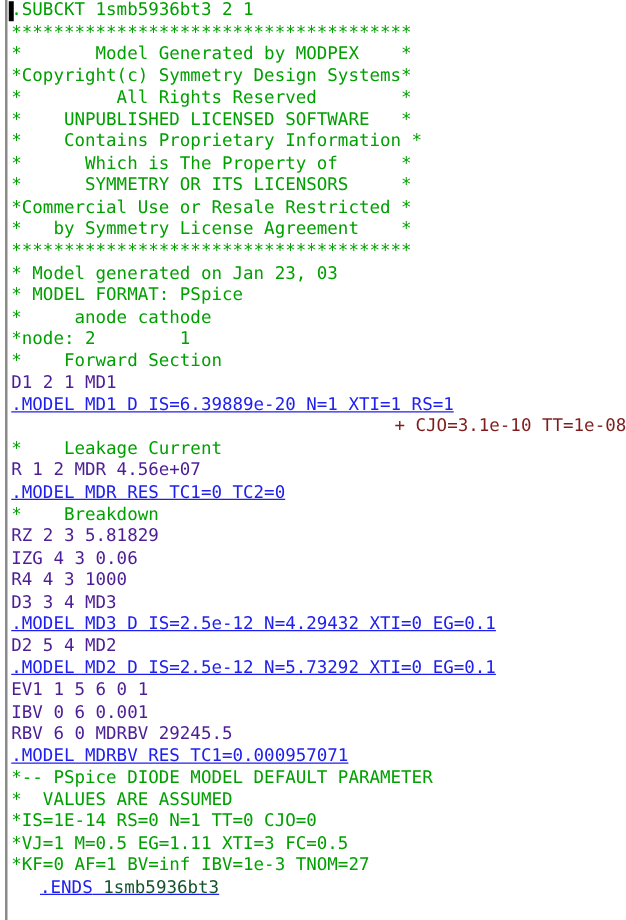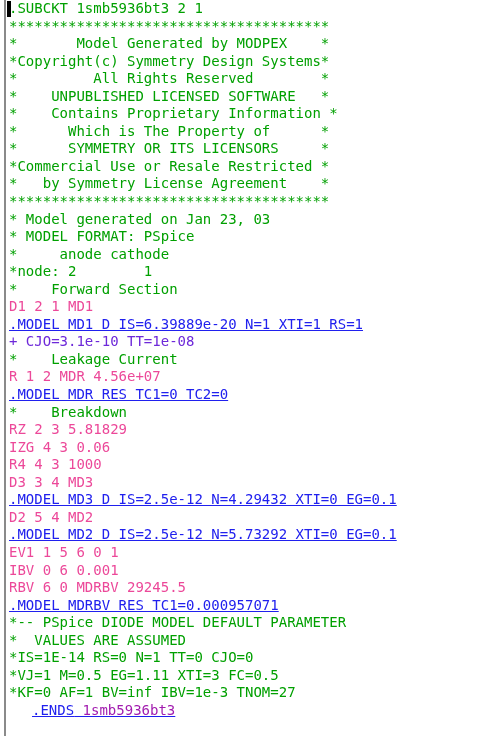--- a/index.html
+++ b/index.html
@@ -53,25 +53,25 @@
     white-space: pre;
     -webkit-font-smoothing: none;
   }
   .ln {
     display: block;
     height: 17.55px;
     white-space: pre;
   }
   .c-comment  { color: #00a000; }
   .c-model    { color: #2020ee; text-decoration: underline; }
-  .c-cont     { color: #6d28d9; }
-  .c-element  { color: #ec4899; }
+  .c-cont     { color: #7f1d1d; text-align: right; }
+  .c-element  { color: #4c1d95; }
   .c-subckt   { color: #00a000; }
   .seg-blue   { color: #2020ee; margin-left: 23px; }
-  .seg-green  { color: #a21caf; }
+  .seg-green  { color: #14532d; }
 </style>
 </head>
 <body>
 
 <div id="editor">
 
   <div id="gutter-rule"></div>
   <div id="caret"></div>
 
   <pre id="code"><span class="ln c-subckt">.SUBCKT 1smb5936bt3 2 1</span><span class="ln c-comment">**************************************</span><span class="ln c-comment">*       Model Generated by MODPEX    *</span><span class="ln c-comment">*Copyright(c) Symmetry Design Systems*</span><span class="ln c-comment">*         All Rights Reserved        *</span><span class="ln c-comment">*    UNPUBLISHED LICENSED SOFTWARE   *</span><span class="ln c-comment">*    Contains Proprietary Information *</span><span class="ln c-comment">*      Which is The Property of      *</span><span class="ln c-comment">*      SYMMETRY OR ITS LICENSORS     *</span><span class="ln c-comment">*Commercial Use or Resale Restricted *</span><span class="ln c-comment">*   by Symmetry License Agreement    *</span><span class="ln c-comment">**************************************</span><span class="ln c-comment">* Model generated on Jan 23, 03</span><span class="ln c-comment">* MODEL FORMAT: PSpice</span><span class="ln c-comment">*     anode cathode</span><span class="ln c-comment">*node: 2        1</span><span class="ln c-comment">*    Forward Section</span><span class="ln c-element">D1 2 1 MD1</span><span class="ln c-model">.MODEL MD1 D IS=6.39889e-20 N=1 XTI=1 RS=1</span><span class="ln c-cont">+ CJO=3.1e-10 TT=1e-08</span><span class="ln c-comment">*    Leakage Current</span><span class="ln c-element">R 1 2 MDR 4.56e+07</span><span class="ln c-model">.MODEL MDR RES TC1=0 TC2=0</span><span class="ln c-comment">*    Breakdown</span><span class="ln c-element">RZ 2 3 5.81829</span><span class="ln c-element">IZG 4 3 0.06</span><span class="ln c-element">R4 4 3 1000</span><span class="ln c-element">D3 3 4 MD3</span><span class="ln c-model">.MODEL MD3 D IS=2.5e-12 N=4.29432 XTI=0 EG=0.1</span><span class="ln c-element">D2 5 4 MD2</span><span class="ln c-model">.MODEL MD2 D IS=2.5e-12 N=5.73292 XTI=0 EG=0.1</span><span class="ln c-element">EV1 1 5 6 0 1</span><span class="ln c-element">IBV 0 6 0.001</span><span class="ln c-element">RBV 6 0 MDRBV 29245.5</span><span class="ln c-model">.MODEL MDRBV RES TC1=0.000957071</span><span class="ln c-comment">*-- PSpice DIODE MODEL DEFAULT PARAMETER</span><span class="ln c-comment">*  VALUES ARE ASSUMED</span><span class="ln c-comment">*IS=1E-14 RS=0 N=1 TT=0 CJO=0</span><span class="ln c-comment">*VJ=1 M=0.5 EG=1.11 XTI=3 FC=0.5</span><span class="ln c-comment">*KF=0 AF=1 BV=inf IBV=1e-3 TNOM=27</span><span class="ln c-model"><span class="seg-blue">.ENDS</span><span class="seg-green"> 1smb5936bt3</span></span></pre>

